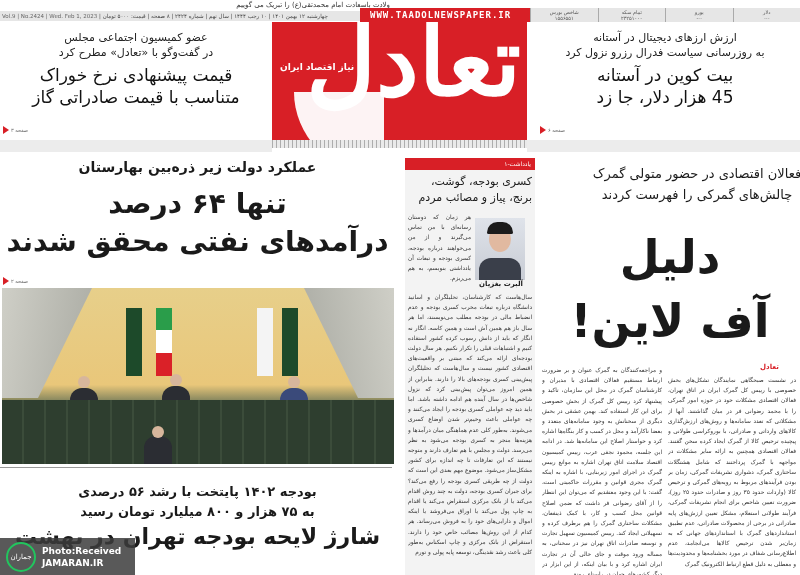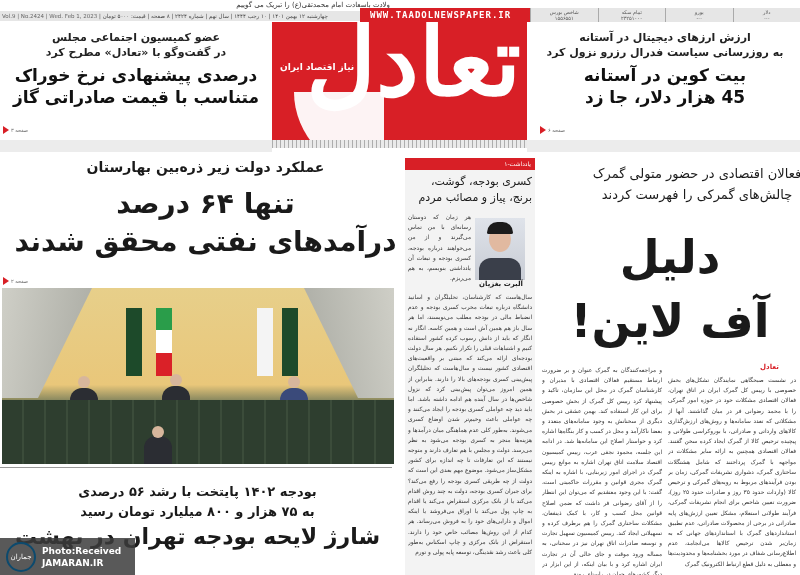--- a/index.html
+++ b/index.html
@@ -20,46 +20,46 @@
   .mast .slogan{position:absolute;left:8px;top:40px;font-size:9px;color:#fff;font-weight:bold;direction:rtl}
   .mast .swoosh{position:absolute;left:22px;top:70px;width:90px;height:80px;border-radius:0 0 0 80px;background:#fff;opacity:.95}
   .ruler{left:272px;top:140px;width:255px;height:8px;background:#e6e6e6;
     background-image:repeating-linear-gradient(90deg,#999 0 1px,transparent 1px 4px);opacity:.8}
 
   .graybar{background:#ececec}
   .gb1{left:0;top:140px;width:272px;height:12px}
   .gb2{left:527px;top:140px;width:273px;height:12px}
 
   
-  .topbox{top:30px;height:112px;font-weight:bold}
+  .topbox{top:30px;height:112px;font-weight:normal}
   .topbox .kicker{font-size:11px;line-height:15px;color:#222}
   .topbox .head{font-size:17px;line-height:22px;margin-top:4px;color:#111}
   .pgref{font-size:5px;color:#666;display:flex;align-items:center;gap:2px;direction:ltr}
   .pgref .tri{width:0;height:0;border-top:4px solid transparent;border-bottom:4px solid transparent;border-left:6px solid #d81f26}
 
   
-  .lead{left:8px;top:155px;width:395px}
+  .lead{left:0;top:155px;width:395px}
   .lead .kicker{font-size:14px;font-weight:bold;line-height:24px}
   .lead .h1{font-size:28px;font-weight:bold;line-height:38px}
   .photo{left:2px;top:288px;width:392px;height:176px;background:linear-gradient(#e7cf8a 0%,#e9c77a 55%,#5a6a52 68%,#2f3d2f 100%);overflow:hidden}
   .photo .curtainL{position:absolute;left:0;top:0;width:90px;height:110px;background:linear-gradient(100deg,#cfcfc7,#a9aaa2);clip-path:polygon(0 0,100% 0,40% 100%,0 100%)}
   .photo .curtainR{position:absolute;right:0;top:0;width:90px;height:110px;background:linear-gradient(260deg,#cfcfc7,#a9aaa2);clip-path:polygon(0 0,100% 0,100% 100%,60% 100%)}
   .flag{position:absolute;top:20px;width:16px;height:68px}
   .flag.green{background:#1d4a2a}
   .flag.iran{background:linear-gradient(#2a9d4a 0 33%,#fff 33% 66%,#da2128 66%)}
   .flag.white{background:#f4f4f4}
   .desk{position:absolute;left:0;top:112px;width:100%;height:64px;background:repeating-linear-gradient(90deg,#2e3e2f 0 20px,#3b4c3a 20px 22px)}
   .person{position:absolute;width:28px;height:32px;border-radius:12px 12px 2px 2px;background:#2b2d33}
   .head-c{position:absolute;width:12px;height:12px;border-radius:50%;background:#d7b69c}
   .rule{left:0;top:467px;width:392px;height:1px;background:#999}
   .lower .kicker{font-size:13px;font-weight:bold;line-height:20px}
   .lower .h1{font-size:22px;font-weight:bold;line-height:30px}
 
   .watermark{left:0;top:538px;width:135px;height:37px;background:rgba(60,60,60,.85);color:#fff;display:flex;align-items:center;gap:6px;padding-left:6px}
-  .watermark .circle{width:30px;height:30px;border-radius:50%;border:2px solid #0c4a6e;font-size:7px;display:flex;align-items:center;justify-content:center}
+  .watermark .circle{width:30px;height:30px;border-radius:50%;border:2px solid #22c55e;font-size:7px;display:flex;align-items:center;justify-content:center}
   .watermark .txt{font-size:9px;line-height:12px;font-weight:bold}
 
   
   .midcol{left:405px;top:158px;width:130px;height:417px;background:#f3f3f3}
   .notehead{left:405px;top:158px;width:130px;height:12px;background:#d81f26;color:#fff;font-size:6px;line-height:12px;text-align:right;padding-right:4px;direction:rtl}
   .notetitle{left:408px;top:174px;width:124px;font-size:11px;font-weight:normal;line-height:16px;direction:rtl;text-align:right}
   .portrait{left:475px;top:218px;width:50px;height:62px;background:linear-gradient(#dfe3ea,#c8ccd4);overflow:hidden}
   .portrait .ph{position:absolute;left:14px;top:8px;width:22px;height:26px;border-radius:50%;background:#e1b9a0}
   .portrait .hair{position:absolute;left:12px;top:4px;width:26px;height:12px;border-radius:13px 13px 2px 2px;background:#1b1b1b}
   .portrait .body{position:absolute;left:4px;top:40px;width:42px;height:26px;border-radius:12px 12px 0 0;background:#3a3f4a}
@@ -111,21 +111,21 @@
     <div class="logo">تعادل</div>
     <div class="slogan">نیاز اقتصاد ایران</div>
   </div>
   <div class="abs ruler"></div>
   <div class="abs graybar gb1"></div>
   <div class="abs graybar gb2"></div>
 
   <div class="abs topbox rtl" style="left:5px;width:262px">
     <div class="kicker">عضو کمیسیون اجتماعی مجلس</div>
     <div class="kicker">در گفت‌وگو با «تعادل» مطرح کرد</div>
-    <div class="head">درصدی پیشنهادی نرخ خوراک</div>
+    <div class="head">قیمت پیشنهادی نرخ خوراک</div>
     <div class="head" style="margin-top:0">متناسب با قیمت صادراتی گاز</div>
   </div>
   <div class="abs pgref" style="left:3px;top:126px">
     <span class="tri"></span>
     <span>صفحه ۳</span>
   </div>
 
   <div class="abs topbox rtl" style="left:535px;width:260px">
     <div class="kicker">ارزش ارزهای دیجیتال در آستانه</div>
     <div class="kicker">به روزرسانی سیاست فدرال رزرو نزول کرد</div>

